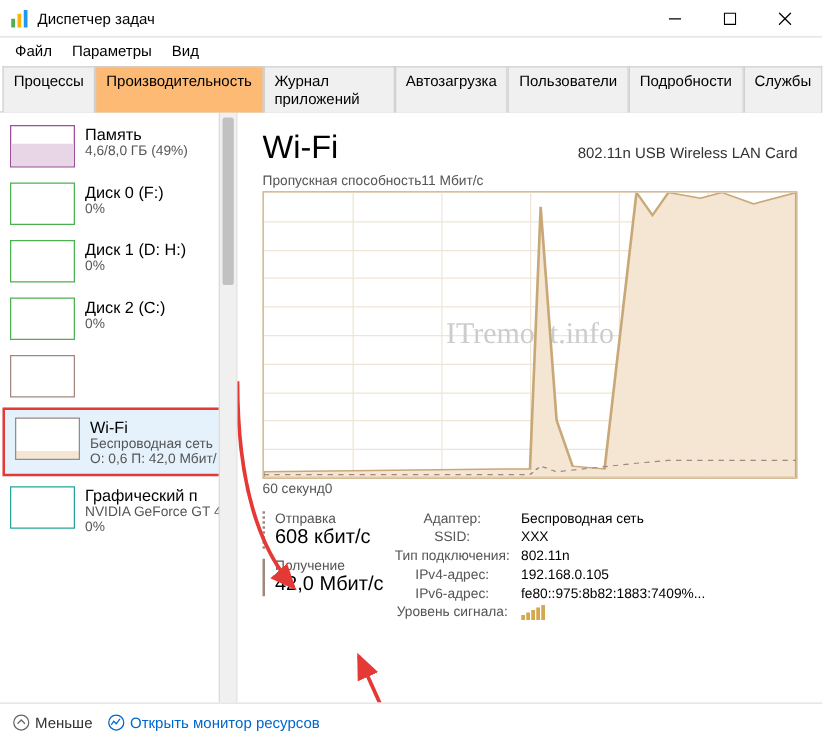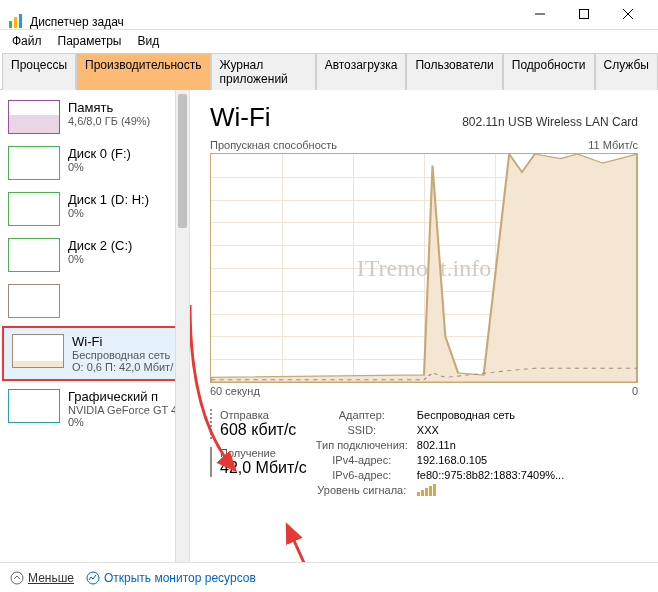--- a/index.html
+++ b/index.html
@@ -1,18 +1,18 @@
 <!DOCTYPE html>
 <html><head>
 <meta charset="utf-8">
 <style>
 * { box-sizing: border-box; margin: 0; padding: 0; font-family: 'Segoe UI', Tahoma, sans-serif; }
 body { background: #fff; width: 658px; height: 592px; overflow: hidden; font-size: 12px; color: #000; }
 
-.titlebar { height: 30px; display: flex; align-items: flex-end; padding: 0 8px; border-bottom: 1px solid #e0e0e0; }
+.titlebar { height: 30px; display: flex; align-items: center; padding: 0 8px; border-bottom: 1px solid #e0e0e0; }
 .titlebar .icon { width: 16px; height: 16px; margin-right: 6px; display: inline-flex; align-items: center; justify-content: center; }
 .titlebar .title { flex: 1; font-size: 12px; }
 .titlebar .winbtns { display: flex; }
 .titlebar .winbtn { width: 44px; height: 30px; display: flex; align-items: center; justify-content: center; cursor: pointer; }
 
 .menubar { height: 22px; display: flex; align-items: center; padding: 0 4px; font-size: 12px; }
 .menubar .menuitem { padding: 2px 8px; cursor: pointer; }
 
 .tabs { display: flex; border-bottom: 1px solid #d0d0d0; padding-left: 2px; font-size: 12px; }
 .tab { padding: 4px 8px; border: 1px solid transparent; border-bottom: none; cursor: pointer; background: #fff; position: relative; top: 1px; }
@@ -33,21 +33,21 @@
 .side-thumb.gpu { border-color: #26a69a; }
 .side-info { flex: 1; overflow: hidden; }
 .side-title { font-size: 13px; font-weight: normal; white-space: nowrap; overflow: hidden; text-overflow: ellipsis; }
 .side-sub { font-size: 11px; color: #555; white-space: nowrap; overflow: hidden; text-overflow: ellipsis; }
 
 .main { flex: 1; padding: 12px 20px 8px 20px; overflow: hidden; position: relative; }
 .main-head { display: flex; justify-content: space-between; align-items: baseline; margin-bottom: 6px; }
 .main-title { font-size: 26px; font-weight: 300; }
 .main-adapter { font-size: 12px; color: #333; }
 
-.graph-head { display: flex; justify-content: space-between; font-size: 11px; color: #555; margin-bottom: 2px; }
+.graph-head { display: flex; justify-content: flex-start; font-size: 11px; color: #555; margin-bottom: 2px; }
 .graph { width: 100%; height: 230px; border: 1px solid #c8a878; position: relative; background: #fff; overflow:hidden;}
 .graph .grid-h { position: absolute; left:0; right:0; border-top: 1px solid #f0e5d5; }
 .graph .grid-v { position: absolute; top:0; bottom:0; border-left: 1px solid #f0e5d5; }
 .graph .sublabel { position: absolute; right: 4px; font-size: 10px; color: #888; background:rgba(255,255,255,0.8); padding:0 2px;}
 .graph svg { position: absolute; inset: 0; width: 100%; height: 100%; }
 .watermark { position: absolute; top: 50%; left: 50%; transform: translate(-50%,-50%); font-size: 24px; color: #ccc; pointer-events: none; font-family: Georgia, serif;}
 .graph-foot { font-size: 11px; color: #555; margin-top: 2px; }
 
 .stats { display: flex; margin-top: 12px; }
 .metric { }
@@ -272,21 +272,21 @@
     </svg>
   </div>
 </div>
 
 <div class="footer">
   <span class="link">
     <svg width="14" height="14">
         <circle cx="7" cy="7" r="6" fill="none" stroke="#666"></circle>
         <path d="M4,8 L7,5 L10,8" fill="none" stroke="#666"></path>
       </svg>
-    <span style="color:#333;text-decoration:underline;">Меньше</span>
+    <span style="color:#333;">Меньше</span>
   </span>
   <span class="link">
     <svg width="14" height="14">
         <circle cx="7" cy="7" r="6" fill="none" stroke="#0066cc"></circle>
         <path d="M3,9 L5,6 L7,8 L10,4" fill="none" stroke="#0066cc"></path>
       </svg>
     <span>Открыть монитор ресурсов</span>
   </span>
 </div>
 

